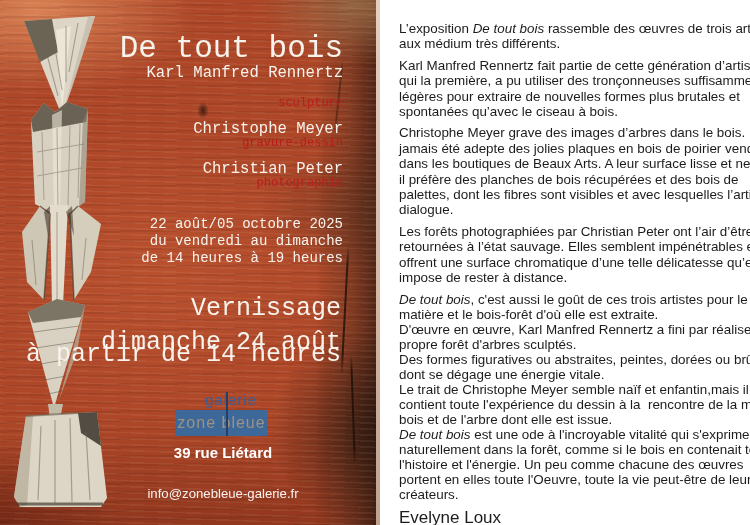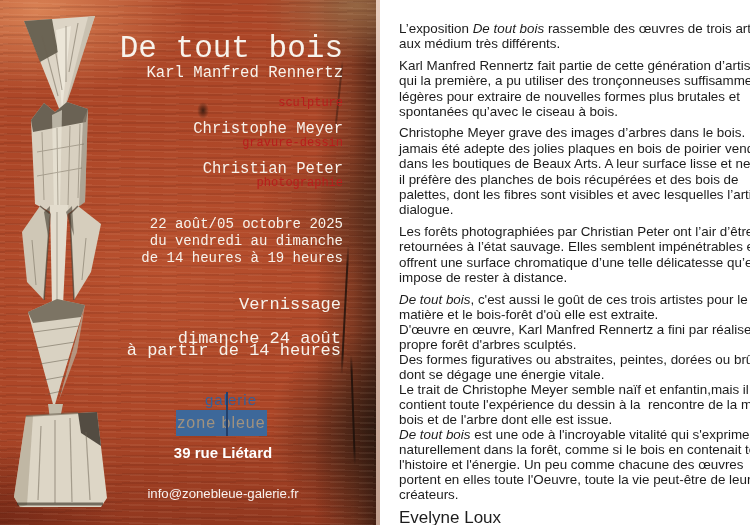--- a/index.html
+++ b/index.html
@@ -35,21 +35,21 @@
   .pline{position:absolute;color:#f7f3ec;font-family:"Liberation Mono","DejaVu Sans Mono",monospace;
          white-space:nowrap;text-align:right;right:37px;line-height:1;}
   .title{top:33px;font-size:31px;}
   .a-name{font-size:15.6px;}
   .a-med{font-size:12px;color:#b91c1c;}
   .n1{top:66px;margin-left:28px;} .m1{top:97px;}
   .n2{top:122px;} .m2{top:137px;}
   .n3{top:162px;} .m3{top:177px;}
   .date{font-size:14px;}
   .d1{top:217px;} .d2{top:234px;} .d3{top:251px;}
-  .vern{font-size:17px;right:39px;}
+  .vern{font-size:25px;right:39px;}
   .v1{top:296px;} .v2{top:330px;} .v3{top:342px;}
 
   .logo-galerie{position:absolute;left:205px;top:391px;font-size:15px;letter-spacing:1px;
       color:#35609a;font-family:"Liberation Sans",sans-serif;}
   .logo-box{position:absolute;left:176px;top:410px;width:91px;height:26px;background:#3d689a;
       text-align:center;}
   .logo-box span{font-size:16px;line-height:26px;color:#a0927f;letter-spacing:1px;
       font-family:"Liberation Sans",sans-serif;}
   .logo-bar{position:absolute;left:226px;top:392px;width:2px;height:44px;background:#23406b;}
   .addr{position:absolute;left:103px;width:240px;text-align:center;color:#ffffff;

